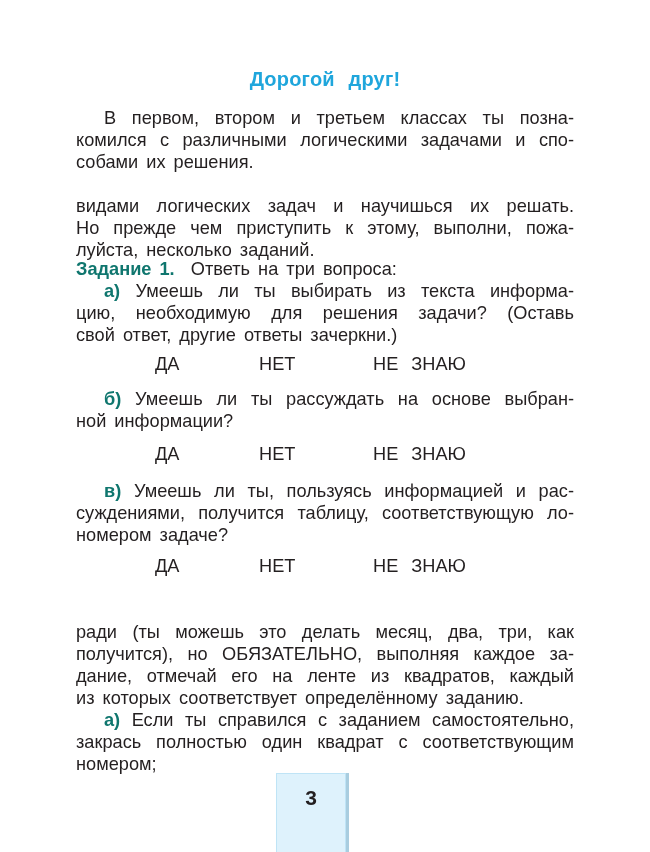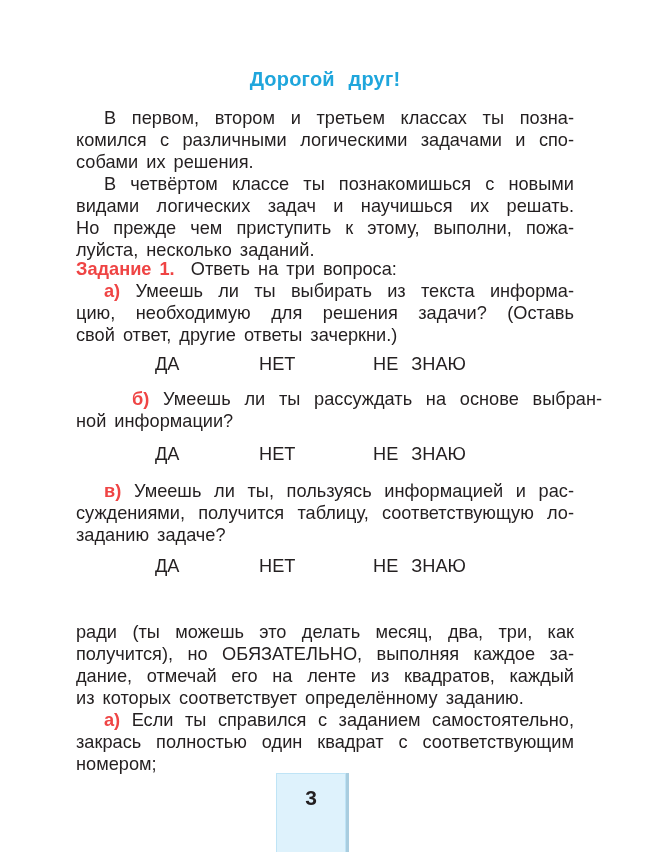--- a/index.html
+++ b/index.html
@@ -39,21 +39,21 @@
       line-height: 22px;
       white-space: nowrap;
       text-align: justify;
       text-align-last: justify;
       word-spacing: 3px;
     }
     .line.indent { left: 104px; width: 470px; }
     .line.last { text-align-last: left; }
     .line.indent-a { left: 76px; width: 498px; }
     .accent {
-      color: #ef4444;
+      color: #0f766e;
       font-weight: bold;
     }
     .answers {
       position: absolute;
       left: 0; width: 650px;
       font-size: 18.2px;
       line-height: 22px;
     }
     .answers span {
       position: absolute;
@@ -88,21 +88,20 @@
 <body>
 
 <div class="page">
 
   <div class="title">Дорогой друг!</div>
 
   <div class="line indent" style="top:107px;">В первом, втором и третьем классах ты позна-</div>
   <div class="line" style="top:129px;">комился с различными логическими задачами и спо-</div>
   <div class="line last" style="top:151px;">собами их решения.</div>
 
-  <div class="line indent" style="top:173px;">В четвёртом классе ты познакомишься с новыми</div>
   <div class="line" style="top:195px;">видами логических задач и научишься их решать.</div>
   <div class="line" style="top:217px;">Но прежде чем приступить к этому, выполни, пожа-</div>
   <div class="line last" style="top:239px;">луйста, несколько заданий.</div>
 
   <div class="line indent-a last" style="top:258px;">
     <span class="accent">Задание 1.</span>&nbsp;
     <span>Ответь на три вопроса:</span>
   </div>
 
   <div class="line indent" style="top:280px;">
@@ -111,38 +110,38 @@
   </div>
   <div class="line" style="top:302px;">цию, необходимую для решения задачи? (Оставь</div>
   <div class="line last" style="top:324px;">свой ответ, другие ответы зачеркни.)</div>
 
   <div class="answers" style="top:353px;">
     <span class="ans-da">ДА</span>
     <span class="ans-net">НЕТ</span>
     <span class="ans-ne">НЕ ЗНАЮ</span>
   </div>
 
-  <div class="line indent" style="top:388px;margin-left:28px;">
+  <div class="line indent" style="top:388px;">
     <span class="accent">б)</span>
     <span>Умеешь ли ты рассуждать на основе выбран-</span>
   </div>
   <div class="line last" style="top:410px;">ной информации?</div>
 
   <div class="answers" style="top:443px;">
     <span class="ans-da">ДА</span>
     <span class="ans-net">НЕТ</span>
     <span class="ans-ne">НЕ ЗНАЮ</span>
   </div>
 
   <div class="line indent" style="top:480px;">
     <span class="accent">в)</span>
     <span>Умеешь ли ты, пользуясь информацией и рас-</span>
   </div>
   <div class="line" style="top:502px;">суждениями, получится таблицу, соответствующую ло-</div>
-  <div class="line last" style="top:524px;">заданию задаче?</div>
+  <div class="line last" style="top:524px;">номером задаче?</div>
 
   <div class="answers" style="top:555px;">
     <span class="ans-da">ДА</span>
     <span class="ans-net">НЕТ</span>
     <span class="ans-ne">НЕ ЗНАЮ</span>
   </div>
 
   <div class="line" style="top:621px;">ради (ты можешь это делать месяц, два, три, как</div>
   <div class="line" style="top:643px;">получится), но ОБЯЗАТЕЛЬНО, выполняя каждое за-</div>
   <div class="line" style="top:665px;">дание, отмечай его на ленте из квадратов, каждый</div>

